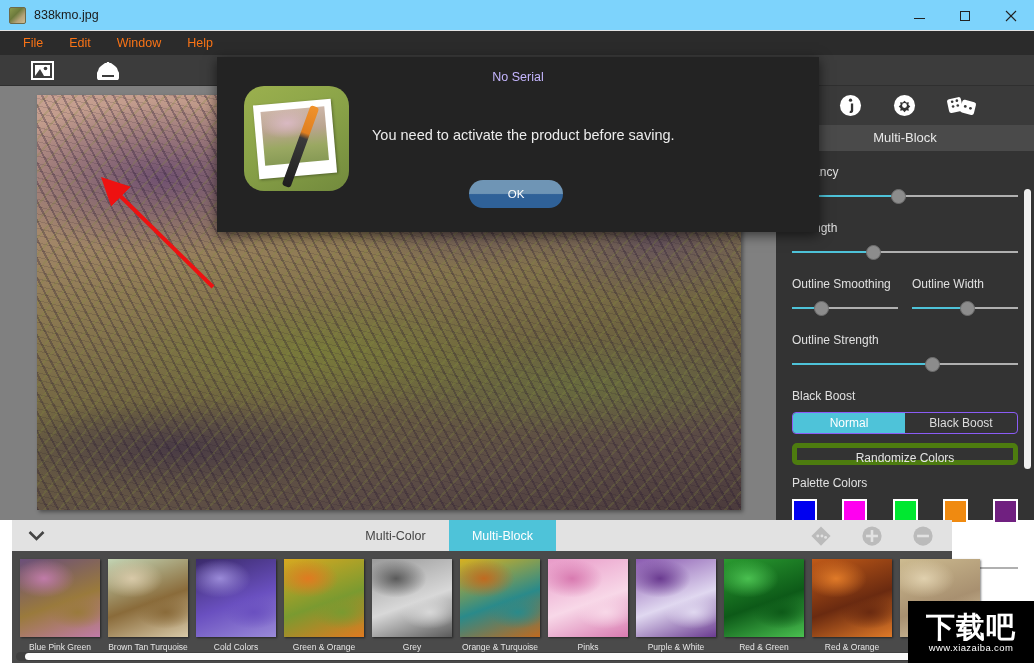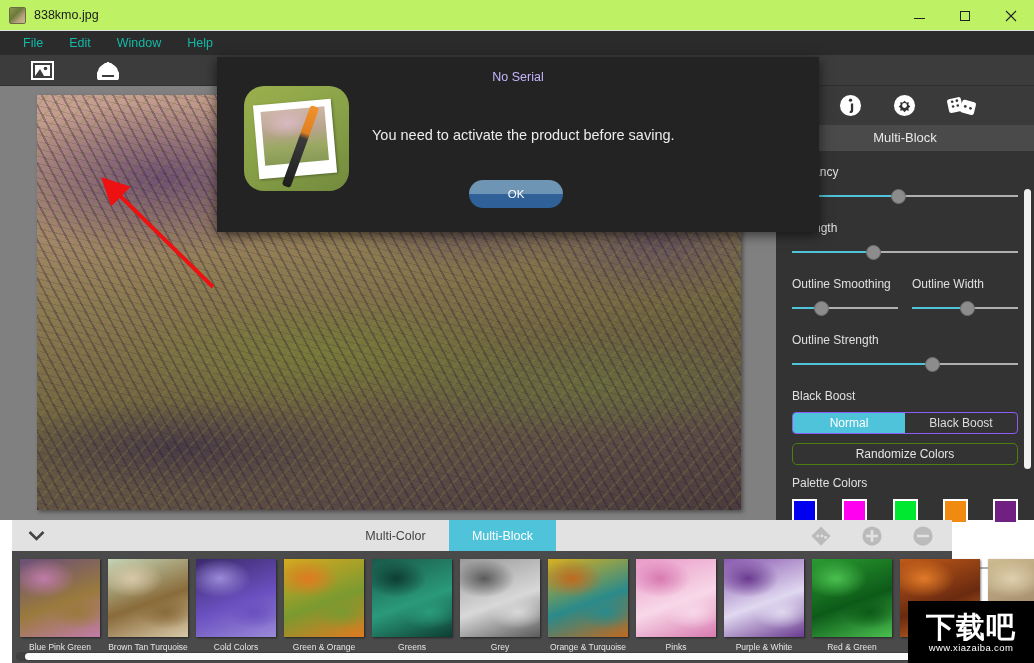--- a/index.html
+++ b/index.html
@@ -7,21 +7,21 @@
     width: 1034px; height: 663px;
     font-family: "Liberation Sans", sans-serif;
     background: #ffffff;
     overflow: hidden;
     position: relative;
   }
 
   
   #titlebar {
     height: 31px; width: 100%;
-    background: #bef264;
+    background: #7dd3fc;
     display: flex; align-items: center;
     border-bottom: 1px solid #e2e2e2;
     position: relative;
   }
   #app-icon {
     width: 17px; height: 17px; margin-left: 9px; margin-right: 8px;
     border: 1px solid #6d6a4a; border-radius: 2px;
     background:
       linear-gradient(135deg,#8a9a4e 0%, #6d7a3c 40%, #b5a37a 70%, #cdbb90 100%);
     flex: none;
@@ -37,21 +37,21 @@
   .wbtn .max-sq { width: 10px; height: 10px; border: 1px solid #222; }
 
   
   #menubar {
     height: 24px; width: 100%;
     background: #2b2b2b;
     display: flex; align-items: center;
     padding-left: 10px;
   }
   .menu-item {
-    color: #14b8a6; font-size: 12.5px;
+    color: #f97316; font-size: 12.5px;
     padding: 0 13px; line-height: 24px;
     cursor: default;
   }
 
   
   #toolbar {
     height: 31px; width: 100%;
     background: #3c3c3c;
     display: flex; align-items: center;
     padding-left: 22px;
@@ -135,21 +135,21 @@
     transform: translateX(-7px);
   }
   .row2 { display: flex; gap: 14px; }
   .row2 > div { flex: 1; }
 
   .seg { display: flex; border: 1px solid #8b5cf6; border-radius: 4px; overflow: hidden; height: 22px; }
   .seg > div { flex: 1; text-align: center; line-height: 21px; font-size: 12px; color: #ddd; }
   .seg > div.on { background: #4ec3d9; color: #fff; }
 
   .pillbtn {
-    border: 1px solid #4d7c0f; border-radius: 5px;
+    border: 5px solid #4d7c0f; border-radius: 5px;
     height: 22px; line-height: 21px; text-align: center;
     color: #e4e4e4; font-size: 12px; background: #333;
     margin: 9px 0 11px 0;
   }
   .swatches { display: flex; justify-content: space-between; margin: 8px 0 13px 0; }
   .swatch { width: 25px; height: 25px; border: 2px solid #fff; }
 
   #panel-scroll {
     position: absolute; right: 3px; top: 38px;
     width: 7px; height: 280px; border-radius: 4px;
@@ -450,24 +450,20 @@
       </div>
       <div class="preset">
         <div class="thumb" style="background: radial-gradient(55% 35% at 30% 25%, rgb(154, 138, 216), transparent 70%), radial-gradient(50% 30% at 72% 68%, rgb(106, 80, 192), transparent 72%), linear-gradient(160deg, rgb(58, 42, 106) 0%, rgb(106, 80, 192) 55%, rgb(154, 138, 216) 100%);"></div>
         <div class="plabel">Cold Colors</div>
       </div>
       <div class="preset">
         <div class="thumb" style="background: radial-gradient(55% 35% at 30% 25%, rgb(224, 122, 32), transparent 70%), radial-gradient(50% 30% at 72% 68%, rgb(122, 154, 48), transparent 72%), linear-gradient(160deg, rgb(216, 168, 32) 0%, rgb(122, 154, 48) 55%, rgb(224, 122, 32) 100%);"></div>
         <div class="plabel">Green &amp; Orange</div>
       </div>
       <div class="preset">
-        <div class="thumb" style="background: radial-gradient(55% 35% at 30% 25%, rgb(13, 61, 51), transparent 70%), radial-gradient(50% 30% at 72% 68%, rgb(42, 154, 122), transparent 72%), linear-gradient(160deg, rgb(26, 90, 74) 0%, rgb(42, 154, 122) 55%, rgb(13, 61, 51) 100%);"></div>
-        <div class="plabel">Greens</div>
-      </div>
-      <div class="preset">
         <div class="thumb" style="background: radial-gradient(55% 35% at 30% 25%, rgb(90, 90, 90), transparent 70%), radial-gradient(50% 30% at 72% 68%, rgb(216, 216, 216), transparent 72%), linear-gradient(160deg, rgb(154, 154, 154) 0%, rgb(216, 216, 216) 55%, rgb(90, 90, 90) 100%);"></div>
         <div class="plabel">Grey</div>
       </div>
       <div class="preset">
         <div class="thumb" style="background: radial-gradient(55% 35% at 30% 25%, rgb(192, 106, 32), transparent 70%), radial-gradient(50% 30% at 72% 68%, rgb(42, 138, 138), transparent 72%), linear-gradient(160deg, rgb(216, 176, 32) 0%, rgb(42, 138, 138) 55%, rgb(192, 106, 32) 100%);"></div>
         <div class="plabel">Orange &amp; Turquoise</div>
       </div>
       <div class="preset">
         <div class="thumb" style="background: radial-gradient(55% 35% at 30% 25%, rgb(216, 122, 176), transparent 70%), radial-gradient(50% 30% at 72% 68%, rgb(248, 216, 232), transparent 72%), linear-gradient(160deg, rgb(232, 154, 200) 0%, rgb(248, 216, 232) 55%, rgb(216, 122, 176) 100%);"></div>
         <div class="plabel">Pinks</div>

